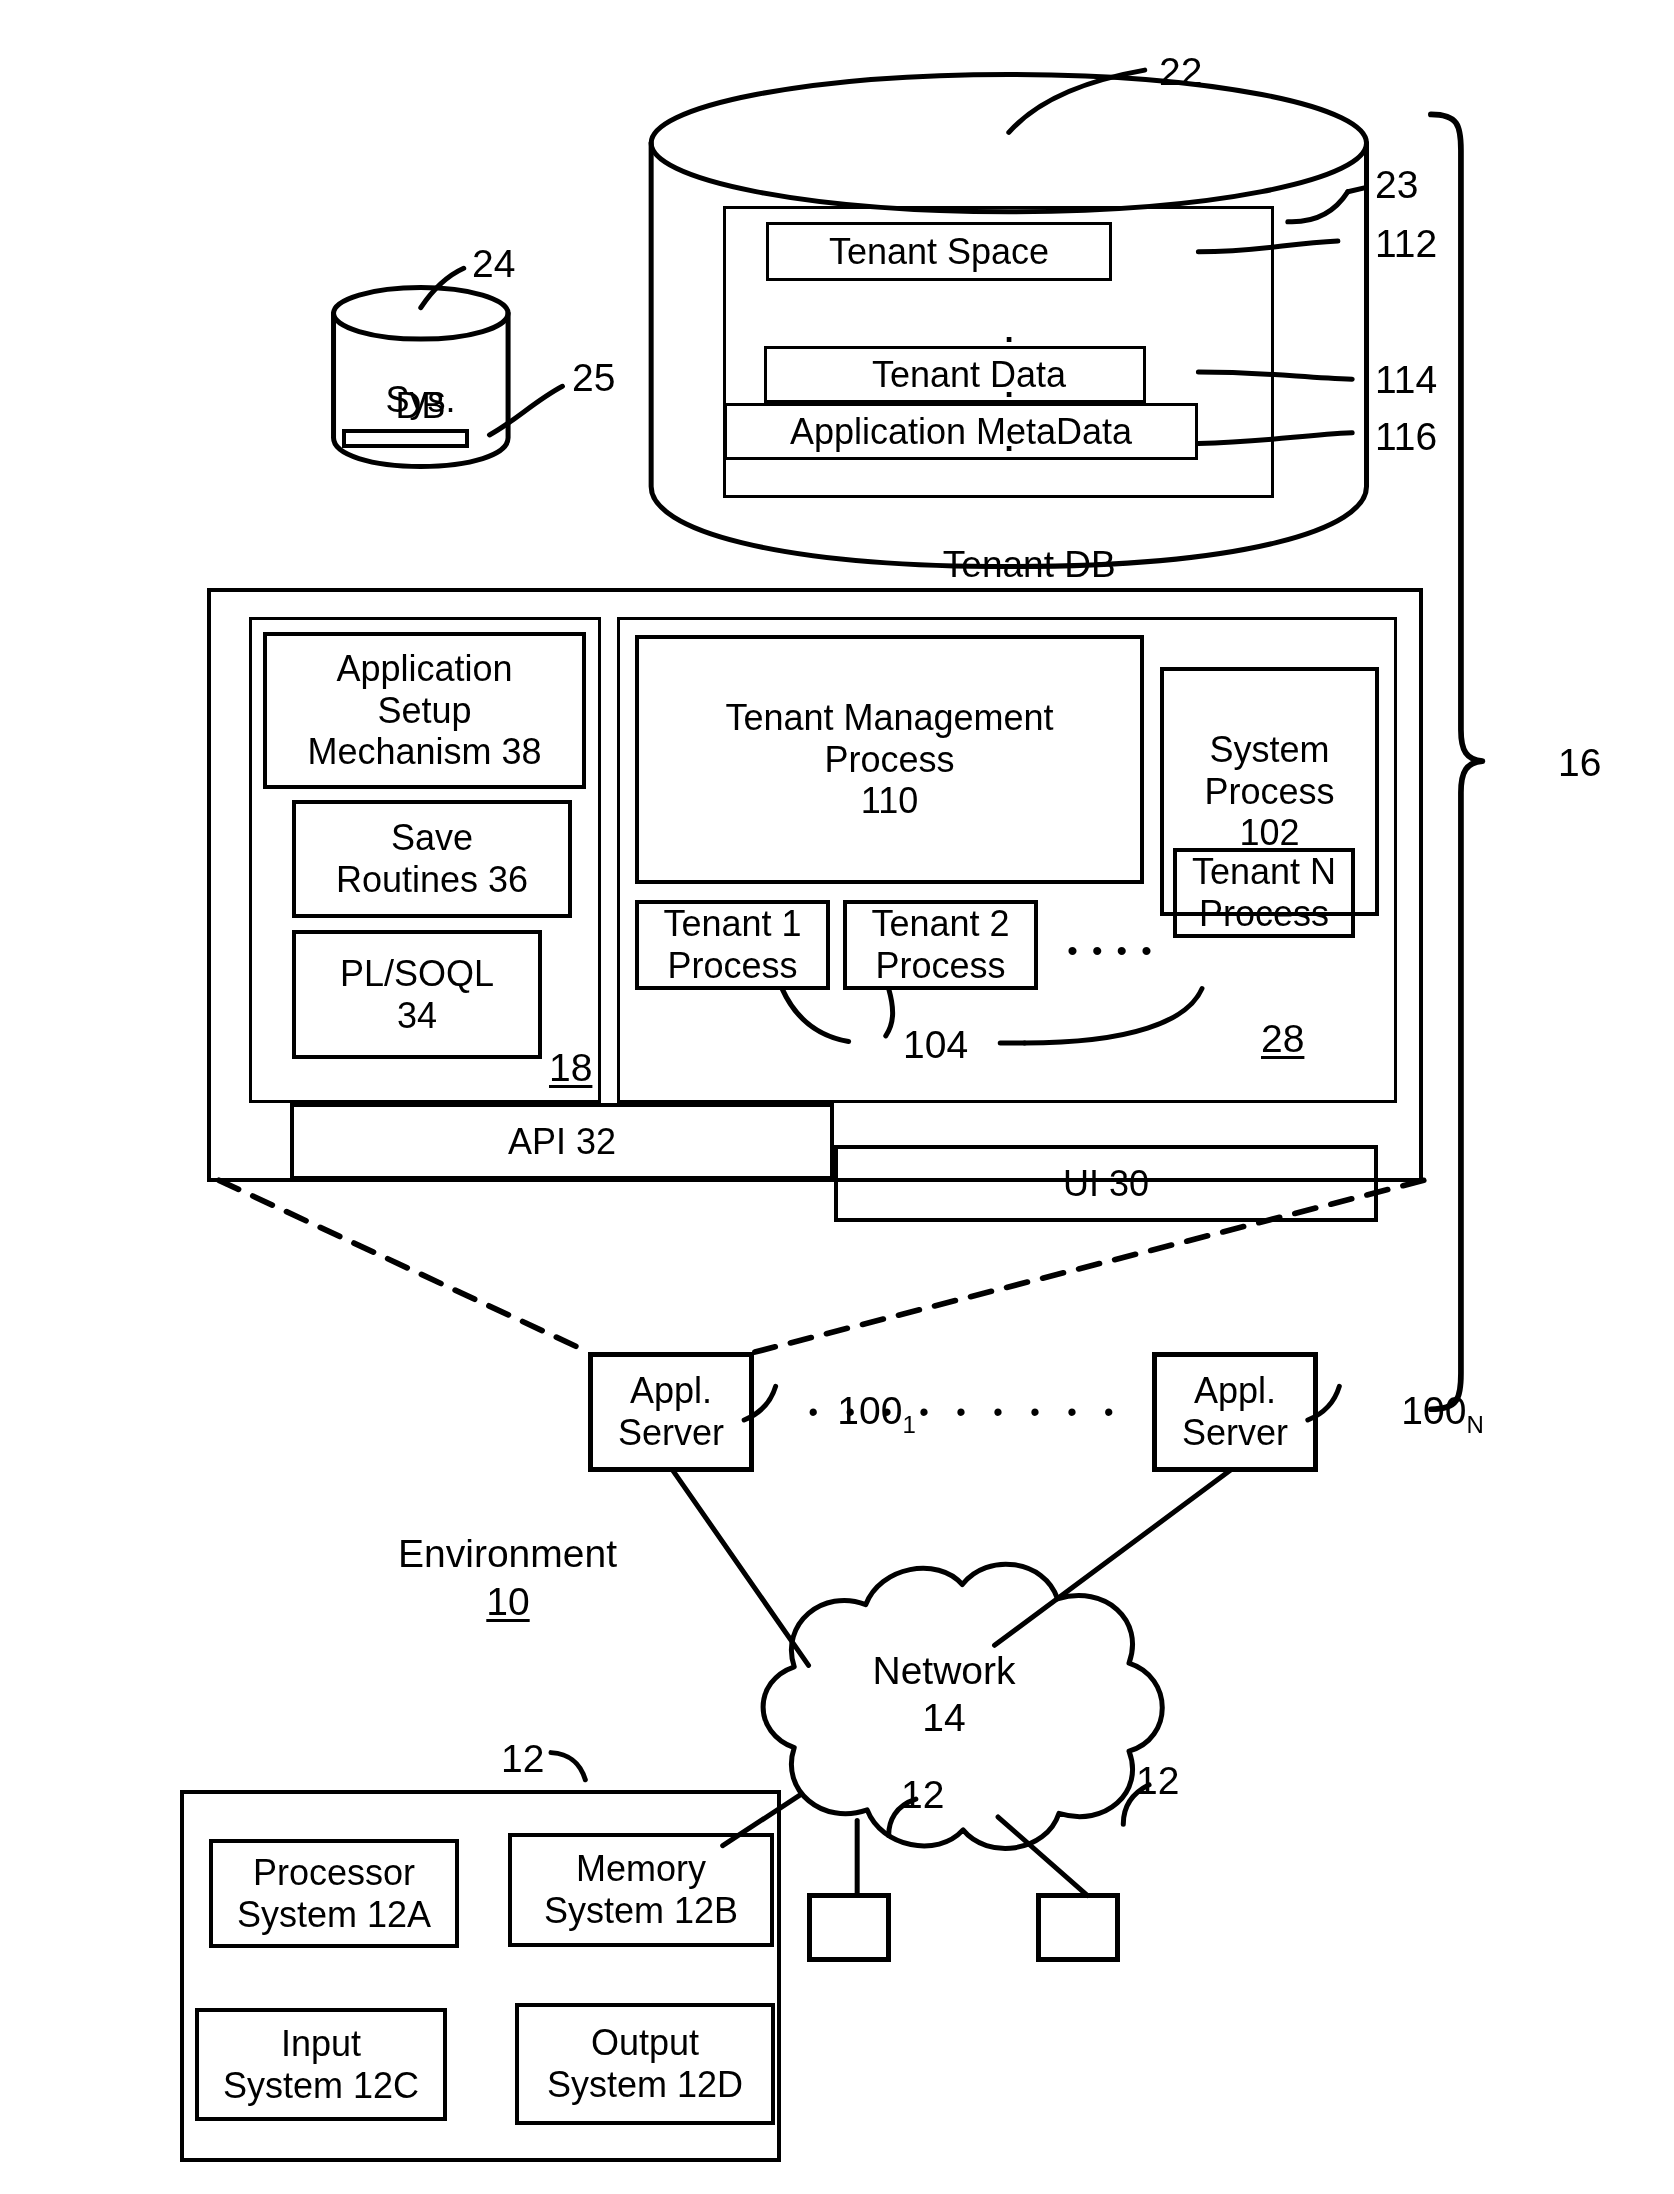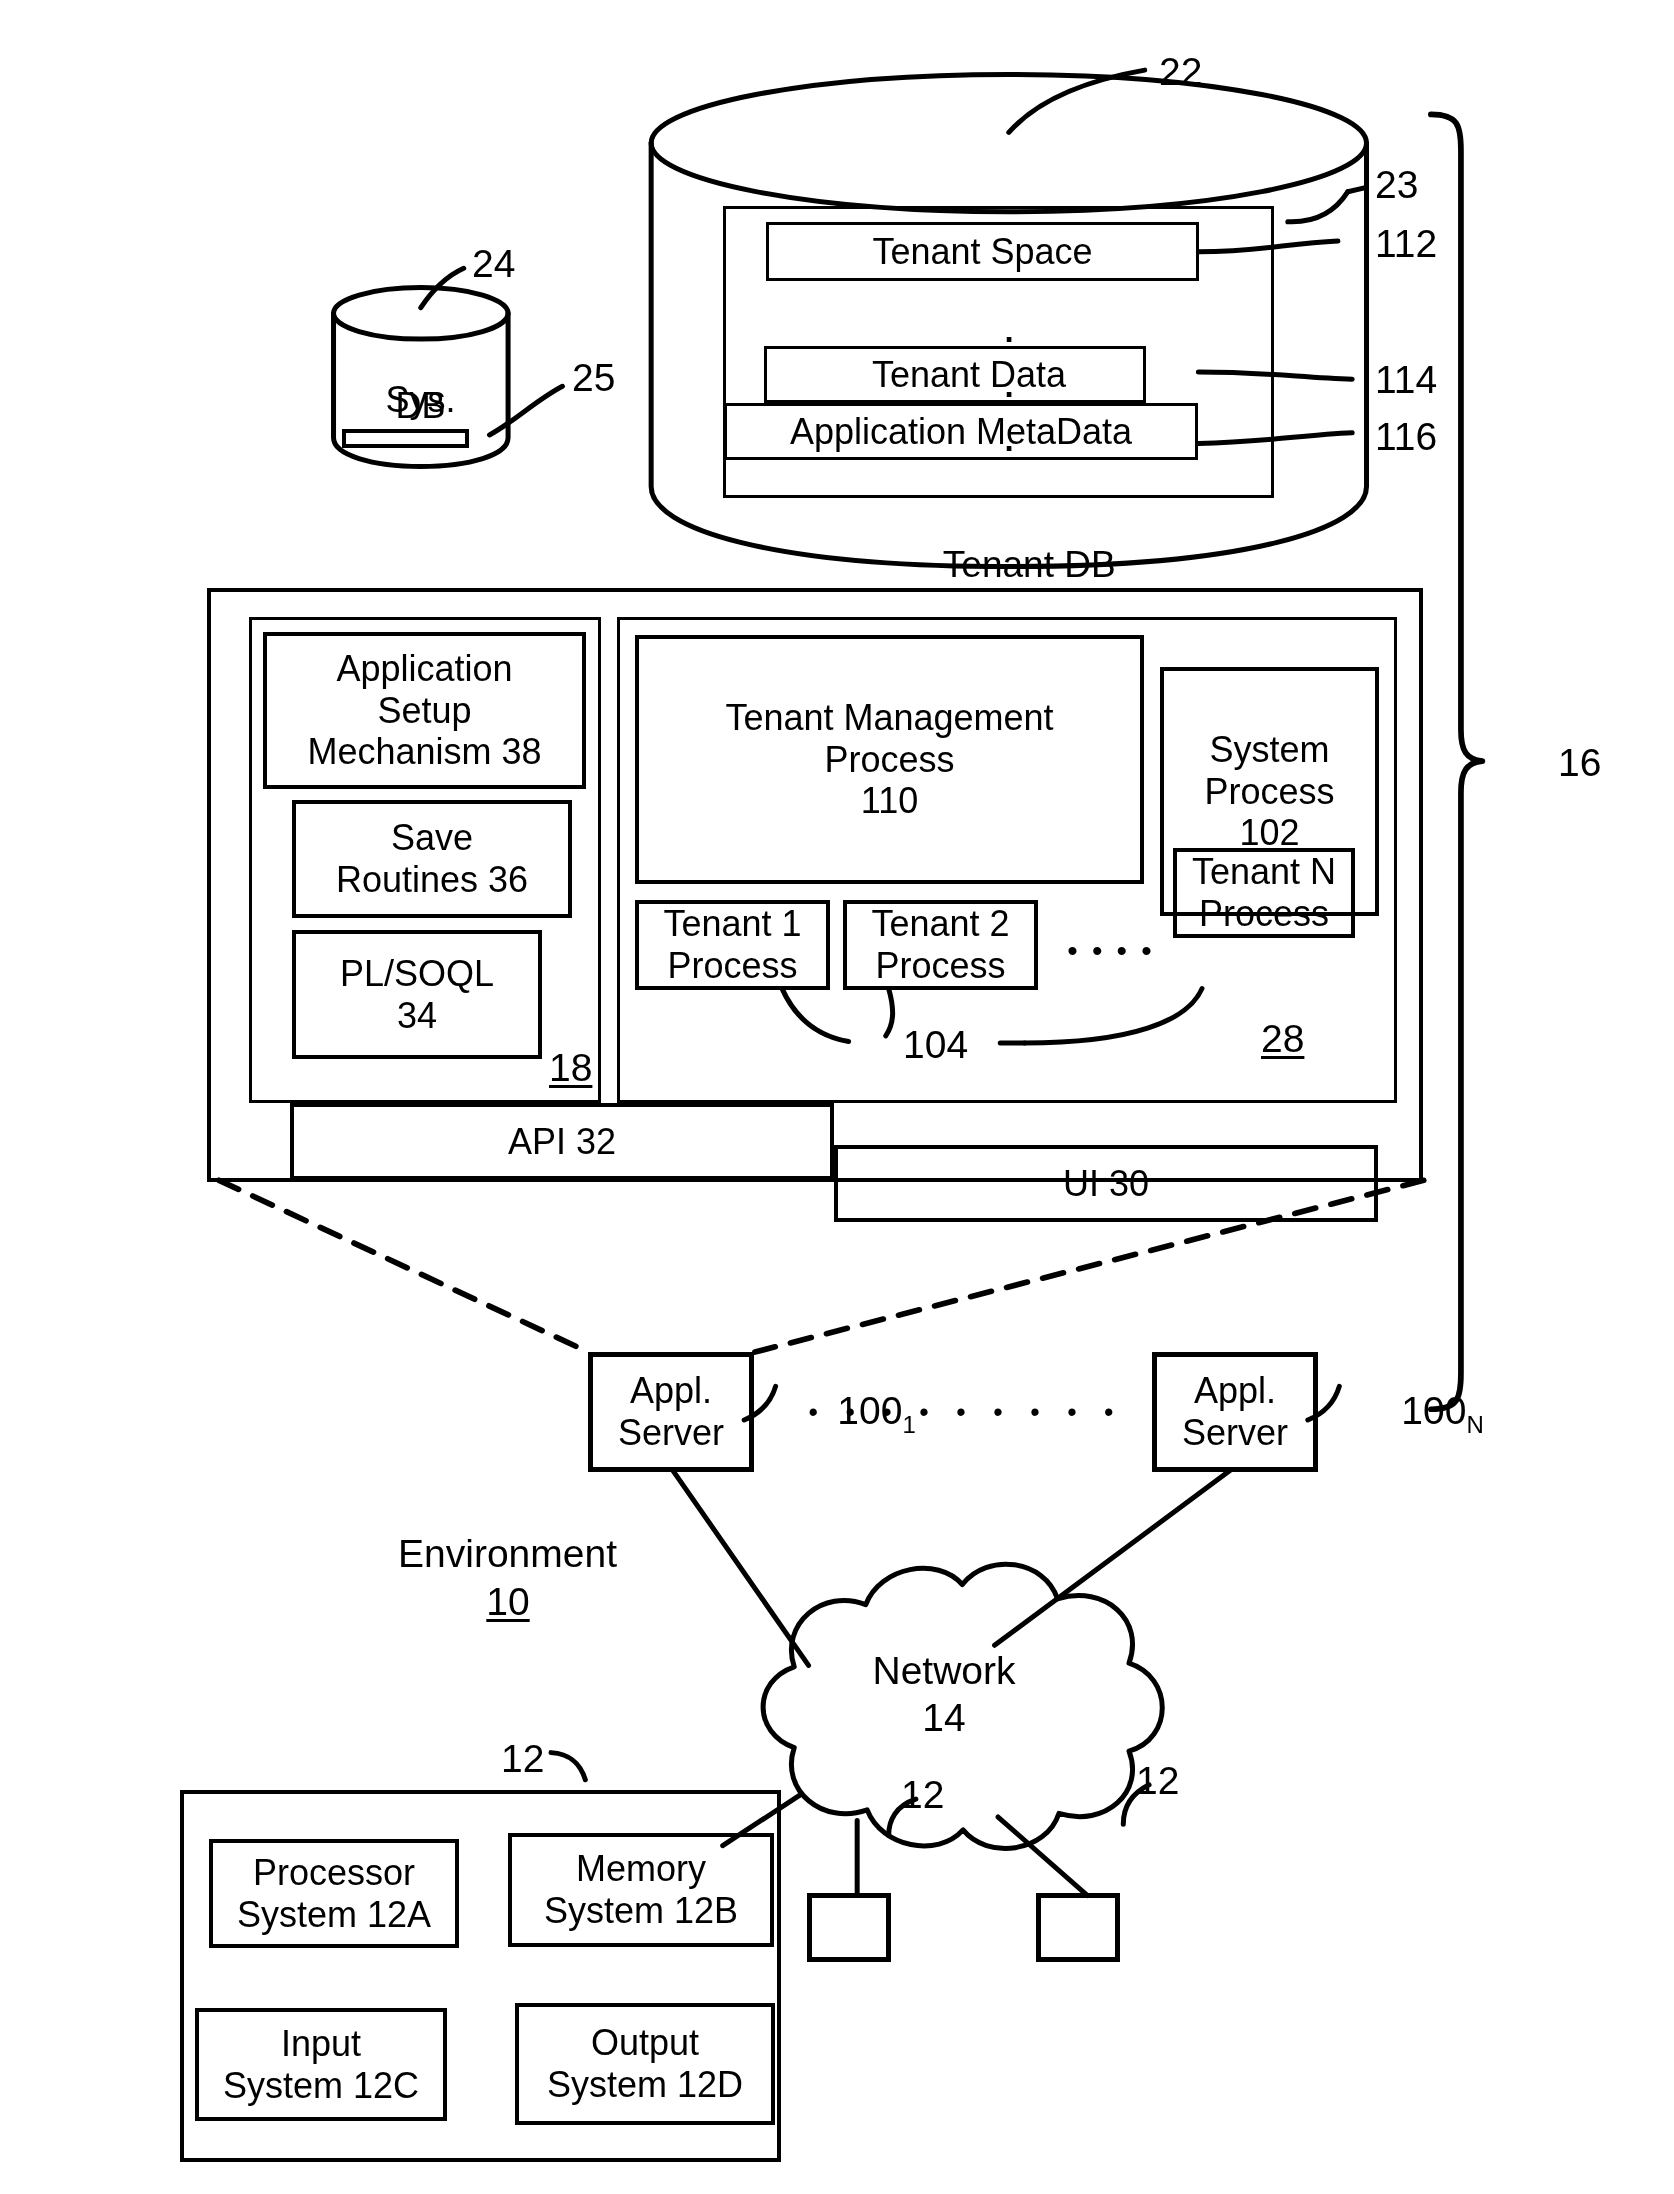--- a/index.html
+++ b/index.html
@@ -139,21 +139,21 @@
 
       <path d="M 1093 1382 C 1110 1420, 1140 1448, 1186 1456"></path>
       <path d="M 1242 1382 C 1250 1410, 1250 1430, 1238 1448"></path>
       <path d="M 1680 1382 C 1660 1428, 1580 1458, 1432 1458"></path>
       <line x1="1432" y1="1458" x2="1398" y2="1458"></line>
     </g>
   </svg>
 
   <div class="box" style="left:723px; top:206px; width:551px; height:292px; border-width:3.6px;"></div>
 
-  <div class="box" style="left:766px; top:222px; width:433px; height:59px;">
+  <div class="box" style="left:766px; top:222px; width:346px; height:59px;">
     <span class="txt">Tenant Space</span>
   </div>
 
   <div class="lbl" style="left:959px; top:286px; width:100px; font-size:33px; letter-spacing:0; line-height:0.55;">
     <span style="display:block; font-weight:bold;">.</span>
     <span style="display:block; font-weight:bold;">.</span>
     <span style="display:block; font-weight:bold;">.</span>
   </div>
 
   <div class="box" style="left:764px; top:346px; width:382px; height:57px;padding-left:28px;">

